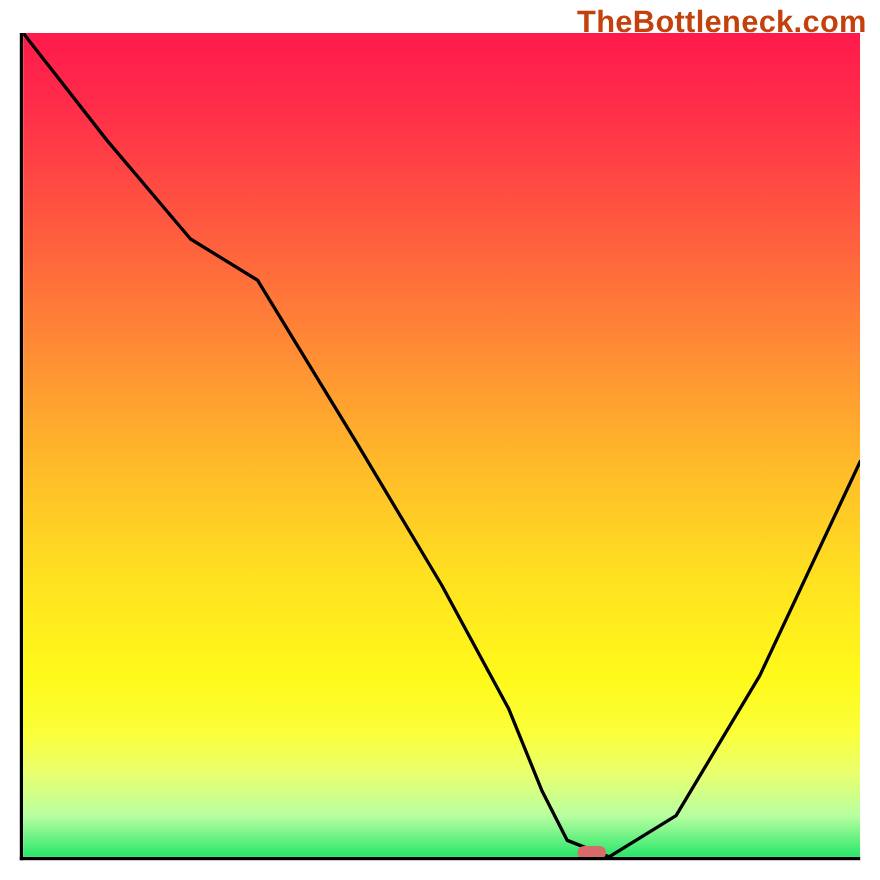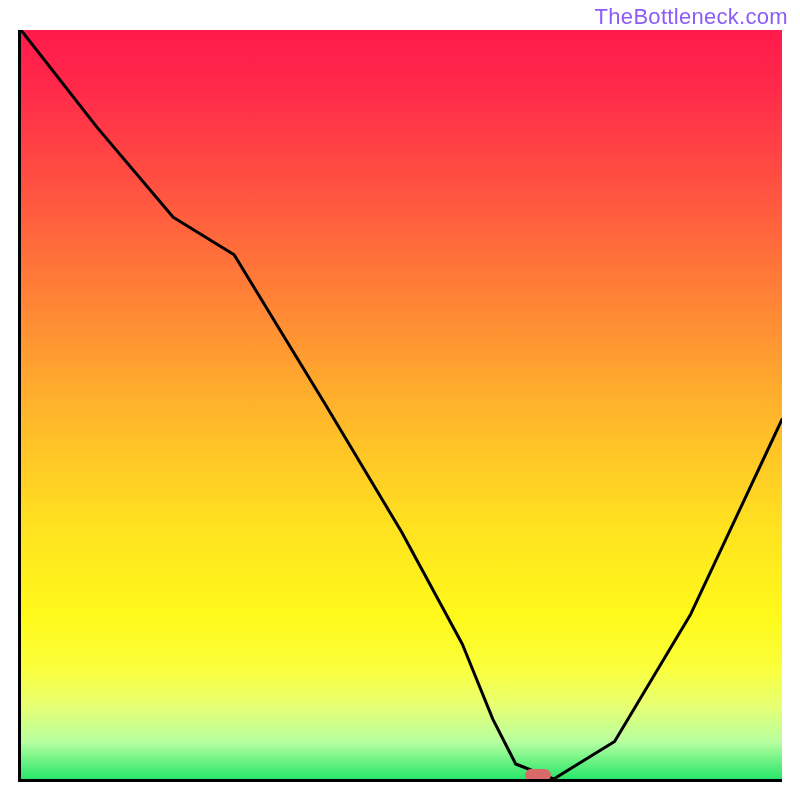--- a/index.html
+++ b/index.html
@@ -12,23 +12,23 @@
   }
   .container {
     position: relative;
     width: 800px;
     height: 800px;
   }
   .attribution {
     position: absolute;
     top: 4px;
     right: 12px;
-    font-size: 22px;
-    font-weight: 400;
-    color: #8b5cf6;
+    font-size: 28px;
+    font-weight: 700;
+    color: #c2410c;
     letter-spacing: 0.3px;
     z-index: 10;
   }
   .plot-frame {
     position: absolute;
     left: 18px;
     top: 30px;
     width: 764px;
     height: 752px;
     border-left: 3px solid #000;

